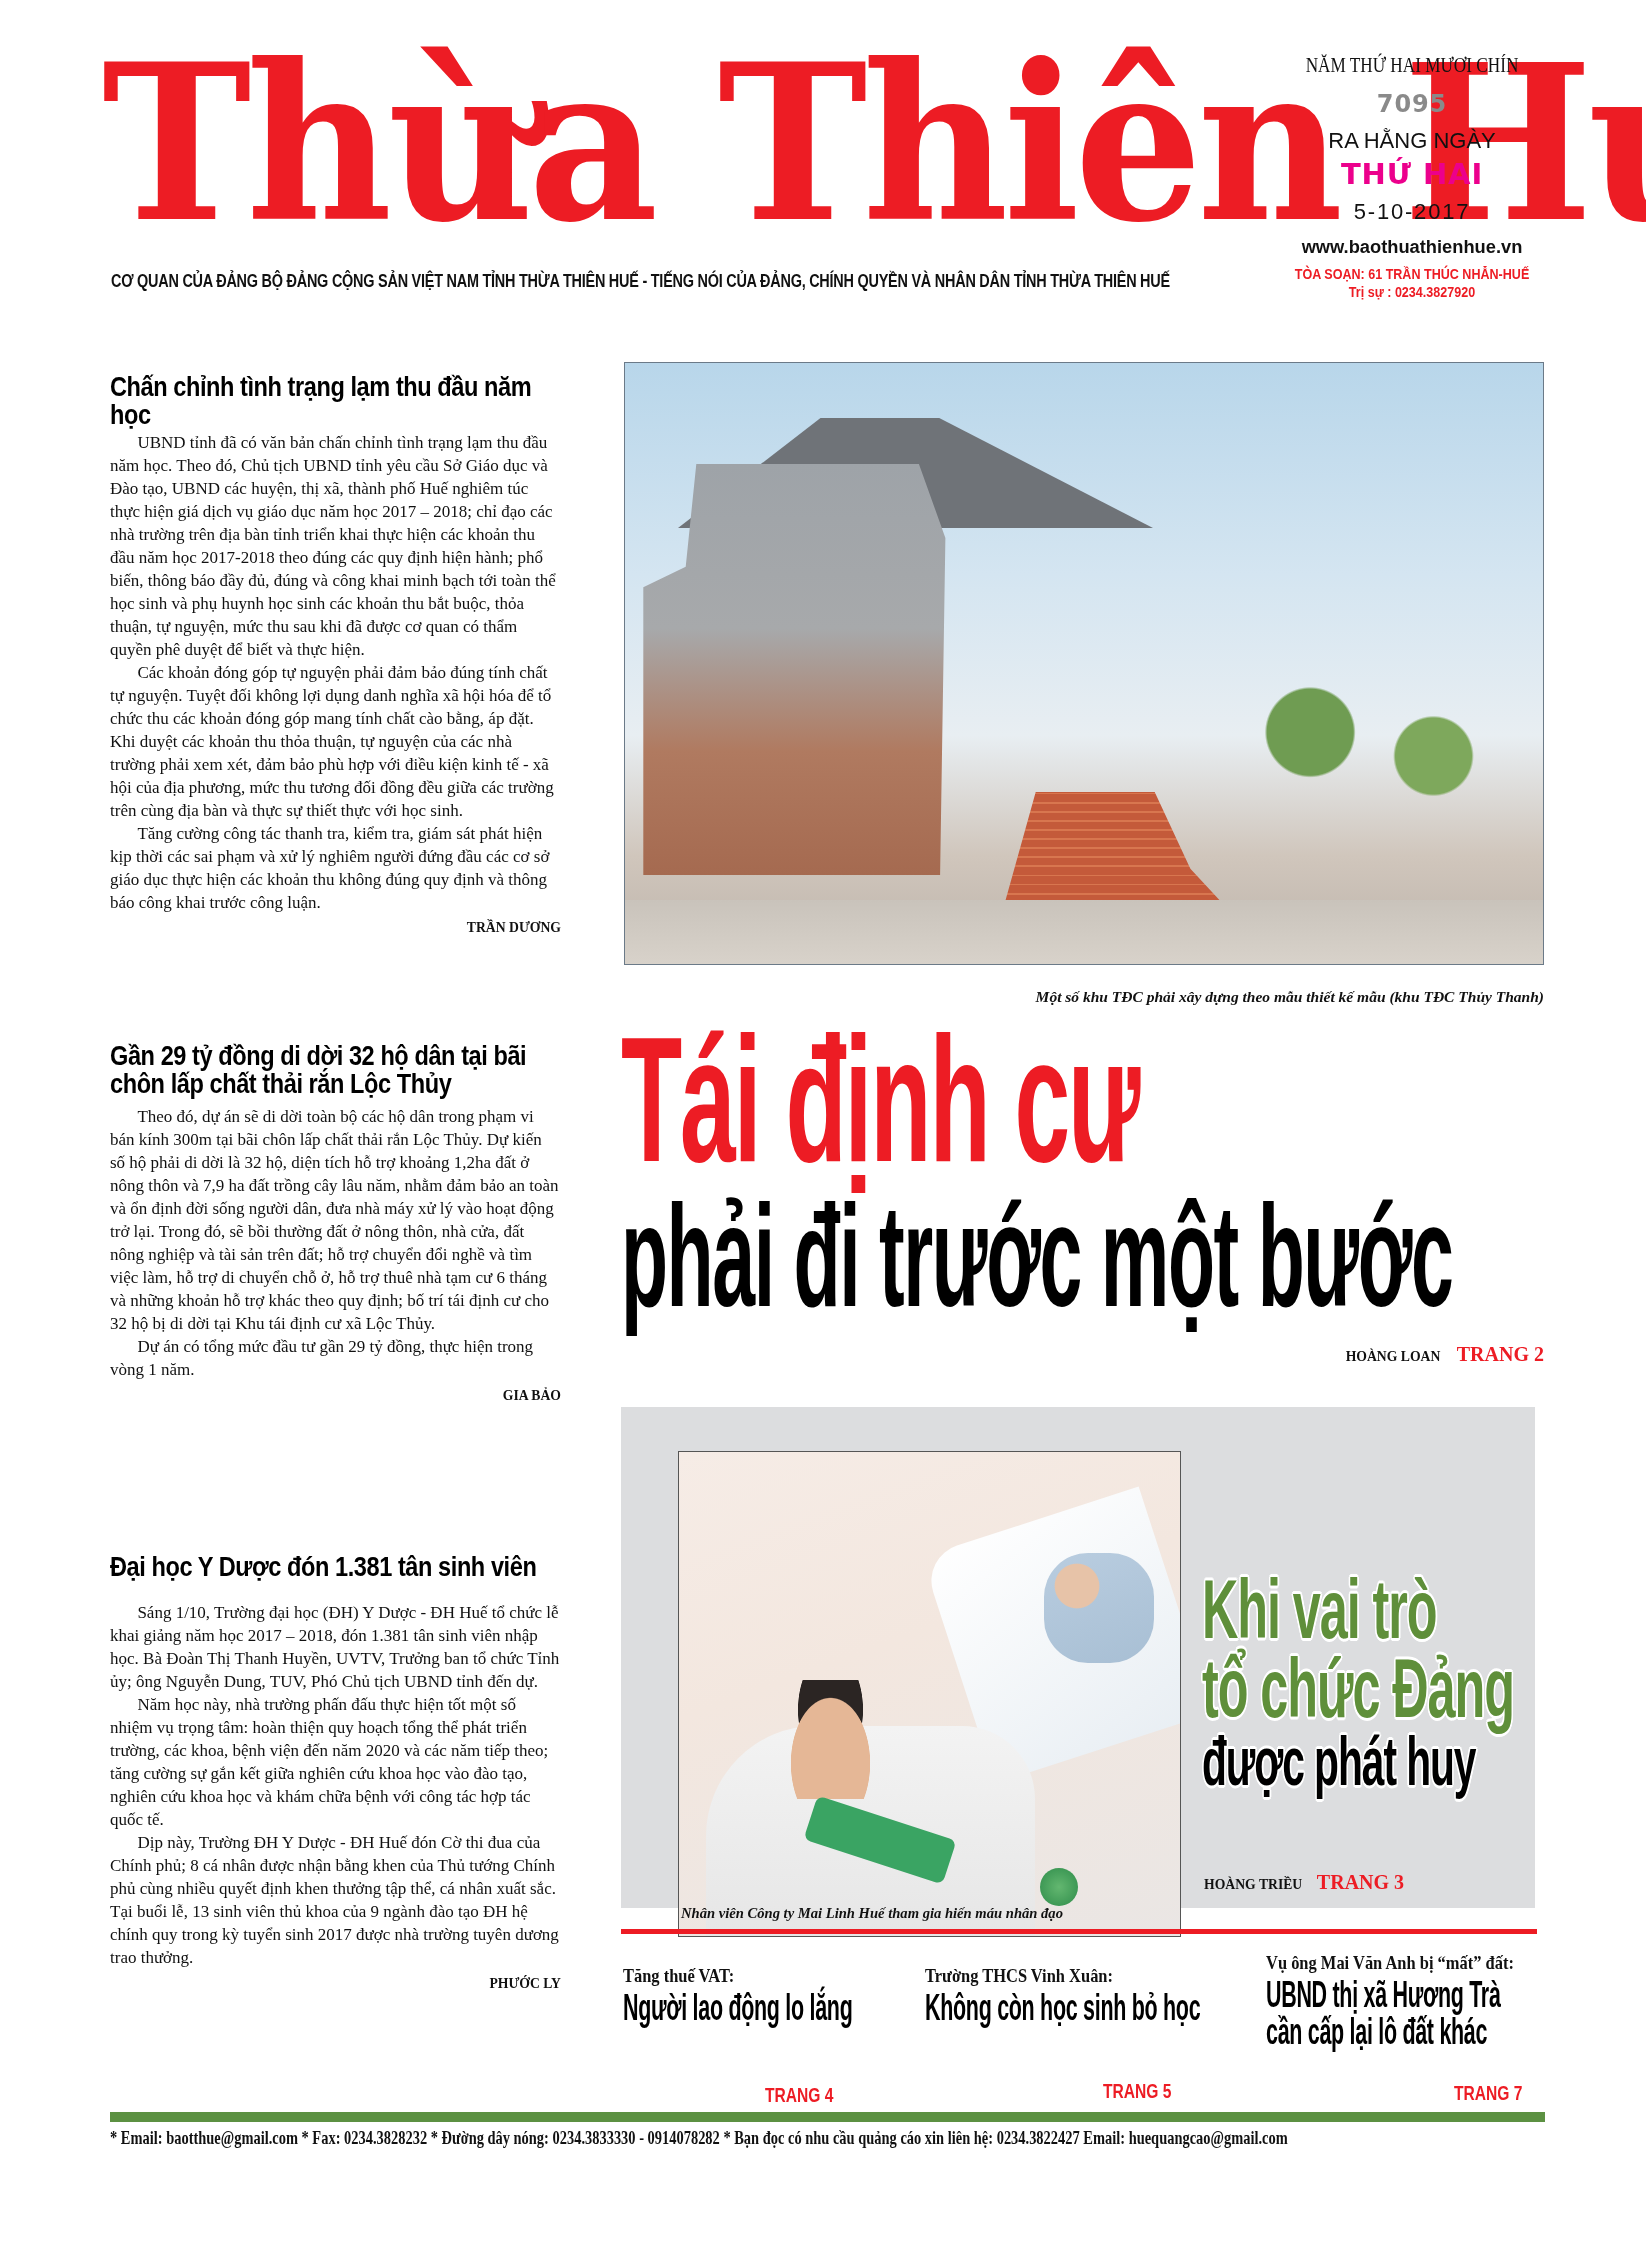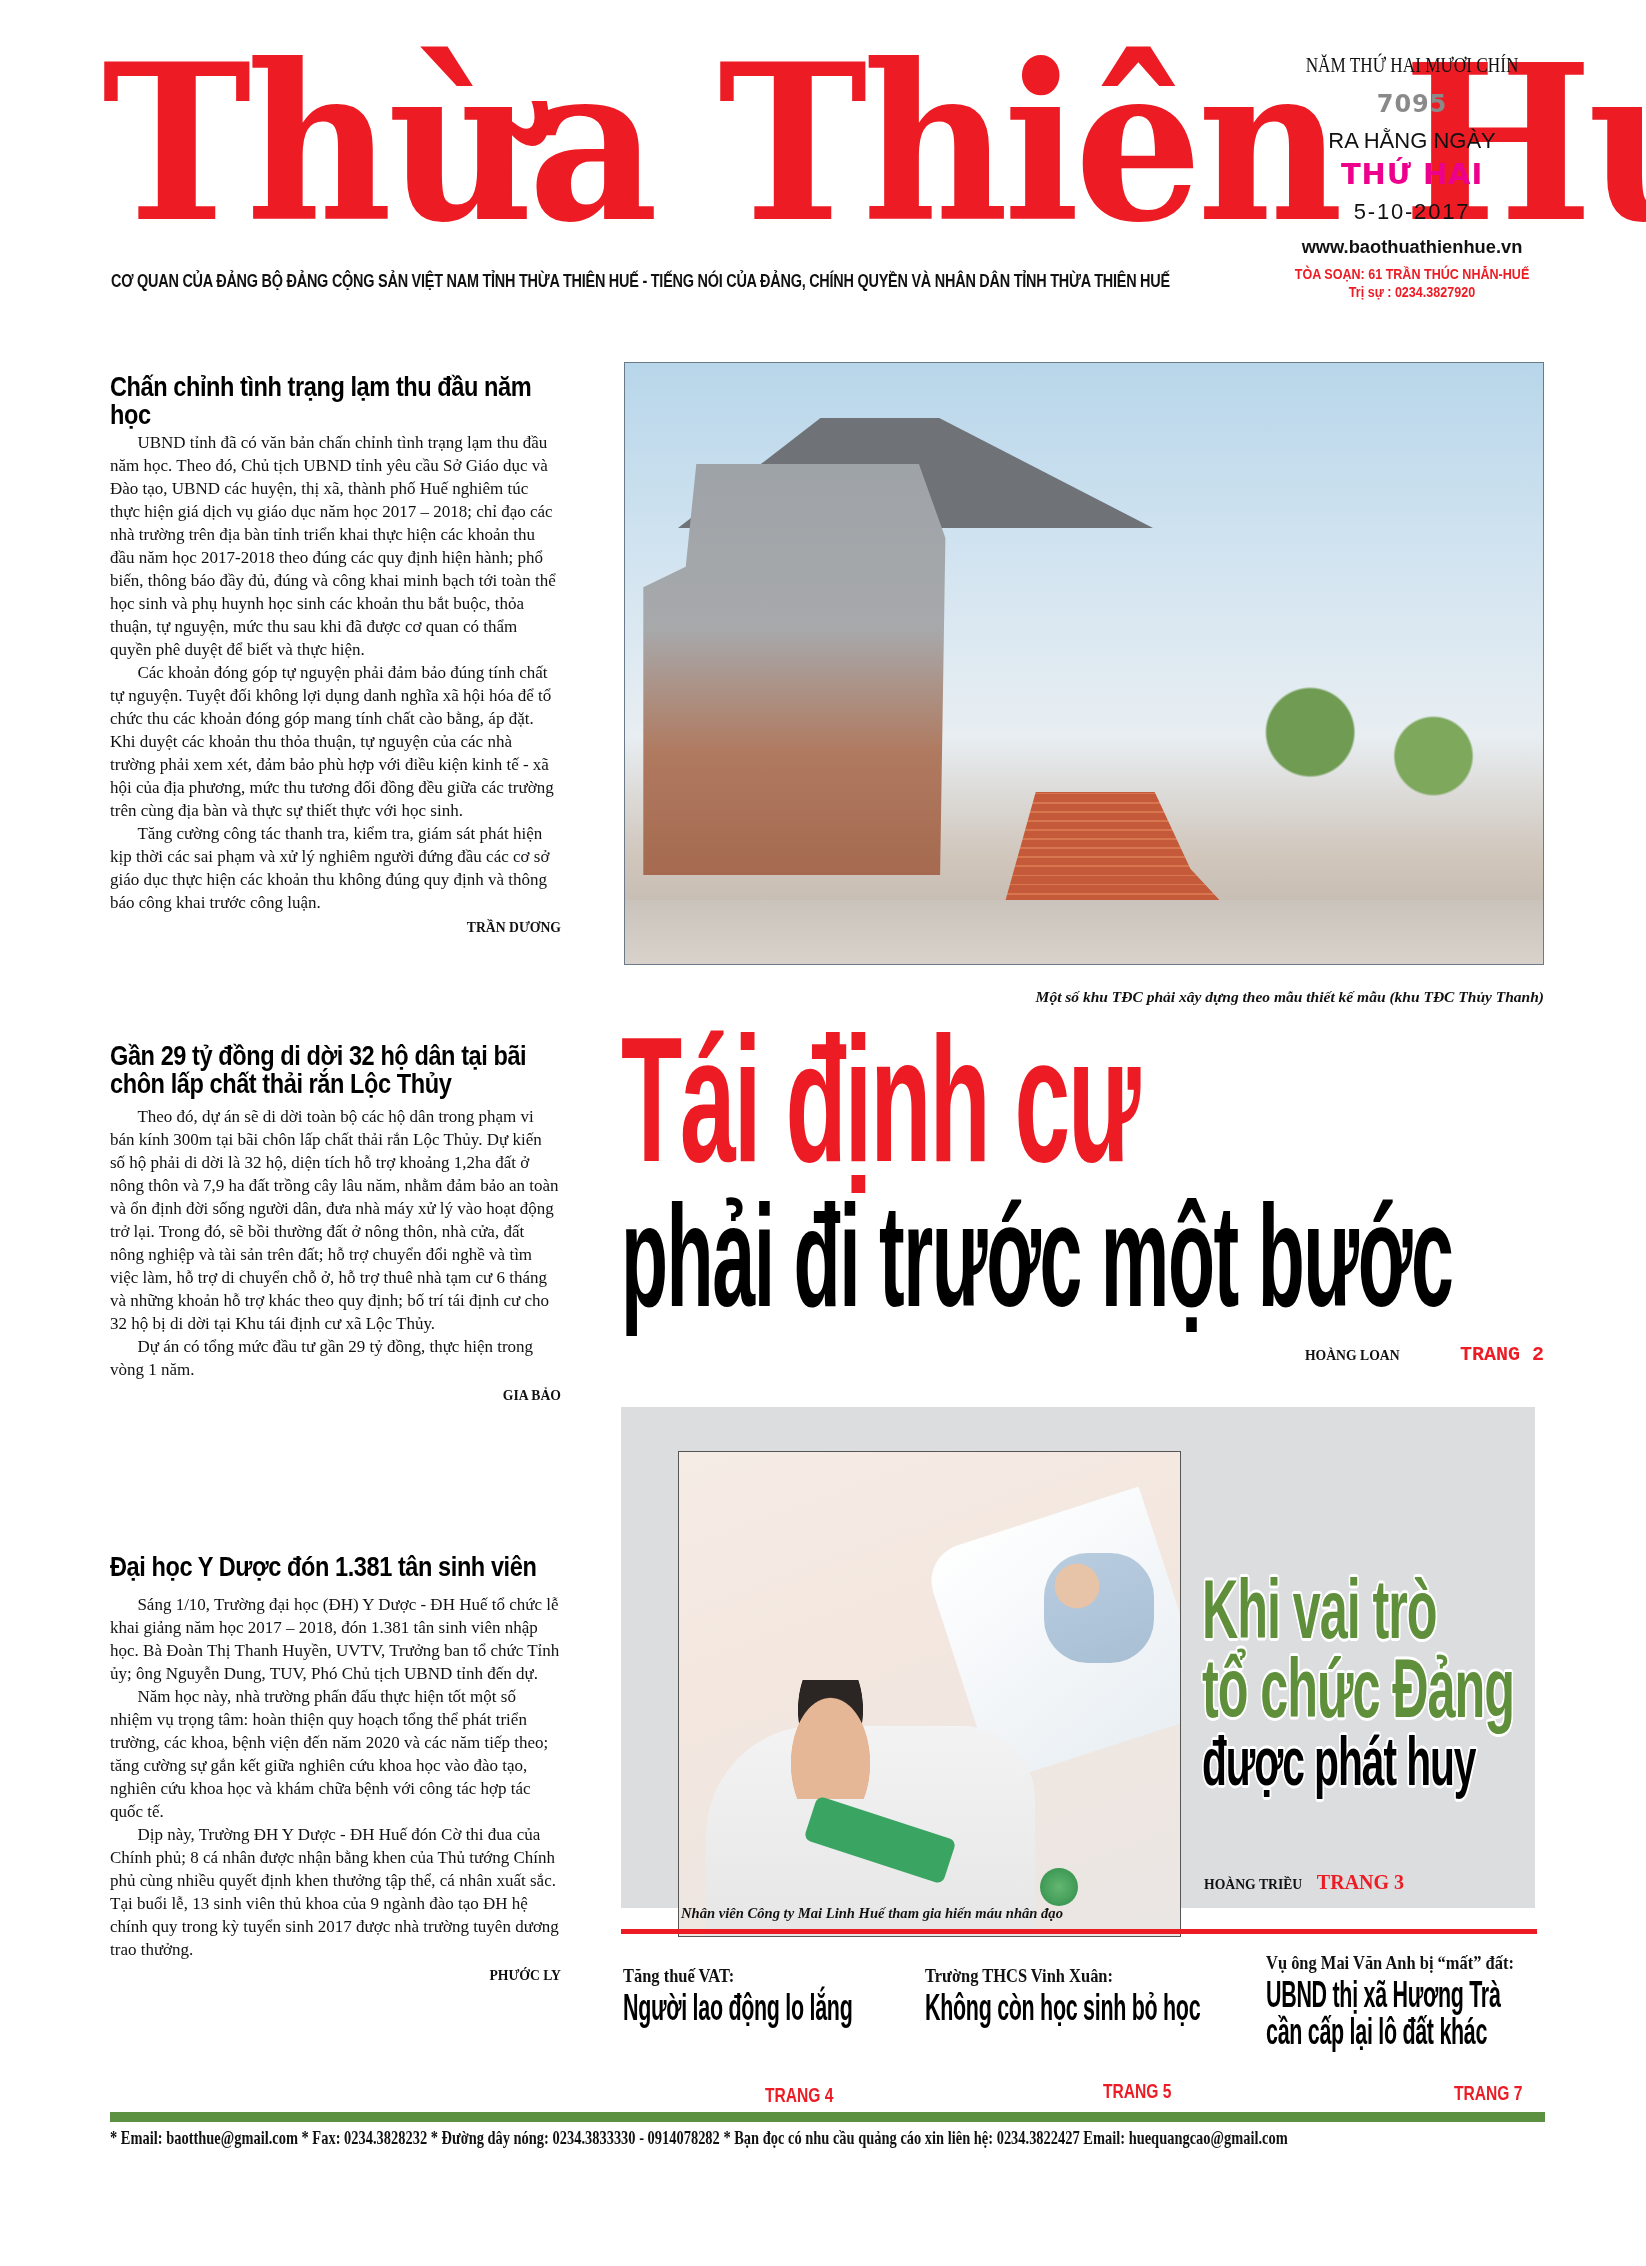--- a/index.html
+++ b/index.html
@@ -105,21 +105,21 @@
   }
   .lead-byline {
     left: 1188px; top: 1343px; width: 356px; text-align: right; white-space: nowrap;
   }
   .lead-byline .author {
     font-family: "Liberation Serif", serif; font-weight: bold; font-size: 13.7px; color: #111;
     margin-right: 16.4px;
     margin-left: 12px;
   }
   .lead-byline .page {
-    font-family: Liberation Mono, monospace; font-weight: bold; font-size: 20px; color: var(--red); margin-left: 44px;
+    font-family: Liberation Serif, serif; font-weight: bold; font-size: 20px; color: var(--red);
   }
 
   
   .panel { left: 621px; top: 1407px; width: 914px; height: 501px; background: var(--panel); }
   .photo-2 {
     left: 678px; top: 1451px; width: 503px; height: 486px;
     border: 0.9px solid #555;
     background: linear-gradient(160deg, #f6ece6 0%, #f3e7df 40%, #eae6e4 100%);
     overflow: hidden;
   }
@@ -249,21 +249,21 @@
   <div class="art-title">Gần 29 tỷ đồng di dời 32 hộ dân tại bãi chôn lấp chất thải rắn Lộc Thủy</div>
   <div class="art-body" style="margin-top:7.3px;">
     <p>Theo đó, dự án sẽ di dời toàn bộ các hộ dân trong phạm vi bán kính 300m tại bãi chôn lấp chất thải rắn Lộc Thủy. Dự kiến số hộ phải di dời là 32 hộ, diện tích hỗ trợ khoảng 1,2ha đất ở nông thôn và 7,9 ha đất trồng cây lâu năm, nhằm đảm bảo an toàn và ổn định đời sống người dân, đưa nhà máy xử lý vào hoạt động trở lại. Trong đó, sẽ bồi thường đất ở nông thôn, nhà cửa, đất nông nghiệp và tài sản trên đất; hỗ trợ chuyển đổi nghề và tìm việc làm, hỗ trợ di chuyển chỗ ở, hỗ trợ thuê nhà tạm cư 6 tháng và những khoản hỗ trợ khác theo quy định; bố trí tái định cư cho 32 hộ bị di dời tại Khu tái định cư xã Lộc Thủy.</p>
     <p>Dự án có tổng mức đầu tư gần 29 tỷ đồng, thực hiện trong vòng 1 năm.</p>
   </div>
   <div class="byline">GIA BẢO</div>
 </div>
 
 <div class="abs col-left" style="top:1553px;">
   <div class="art-title">Đại học Y Dược đón 1.381 tân sinh viên</div>
-  <div class="art-body" style="margin-top:12px;">
+  <div class="art-body" style="margin-top:20px;">
     <p>Sáng 1/10, Trường đại học (ĐH) Y Dược - ĐH Huế tổ chức lễ khai giảng năm học 2017 – 2018, đón 1.381 tân sinh viên nhập học. Bà Đoàn Thị Thanh Huyền, UVTV, Trưởng ban tổ chức Tỉnh ủy; ông Nguyễn Dung, TUV, Phó Chủ tịch UBND tỉnh đến dự.</p>
     <p>Năm học này, nhà trường phấn đấu thực hiện tốt một số nhiệm vụ trọng tâm: hoàn thiện quy hoạch tổng thể phát triển trường, các khoa, bệnh viện đến năm 2020 và các năm tiếp theo; tăng cường sự gắn kết giữa nghiên cứu khoa học vào đào tạo, nghiên cứu khoa học và khám chữa bệnh với công tác hợp tác quốc tế.</p>
     <p>Dịp này, Trường ĐH Y Dược - ĐH Huế đón Cờ thi đua của Chính phủ; 8 cá nhân được nhận bằng khen của Thủ tướng Chính phủ cùng nhiều quyết định khen thưởng tập thể, cá nhân xuất sắc. Tại buổi lễ, 13 sinh viên thủ khoa của 9 ngành đào tạo ĐH hệ chính quy trong kỳ tuyển sinh 2017 được nhà trường tuyên dương trao thưởng.</p>
   </div>
   <div class="byline">PHƯỚC LY</div>
 </div>
 
 <div class="abs photo-main">
   <div class="roof"></div>
   <div class="house"></div>

